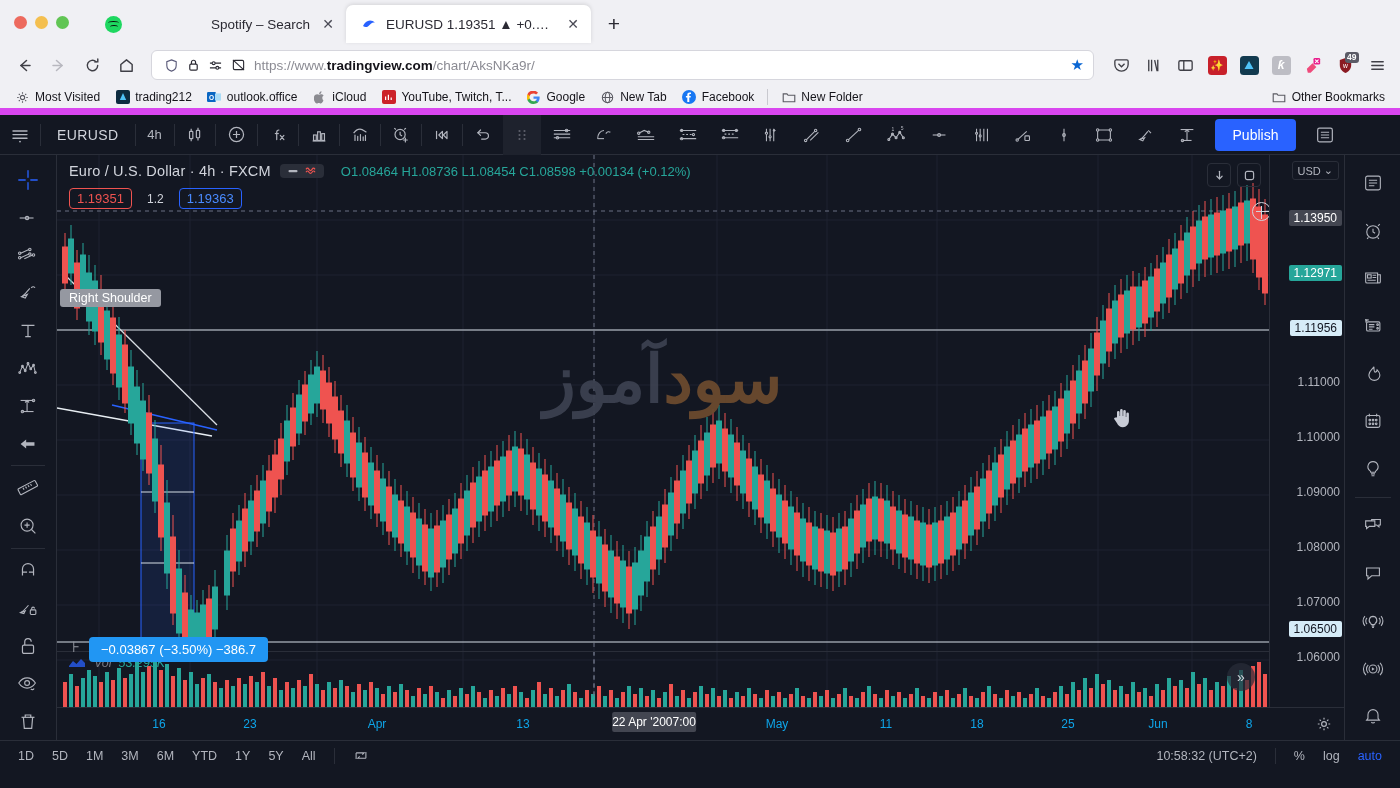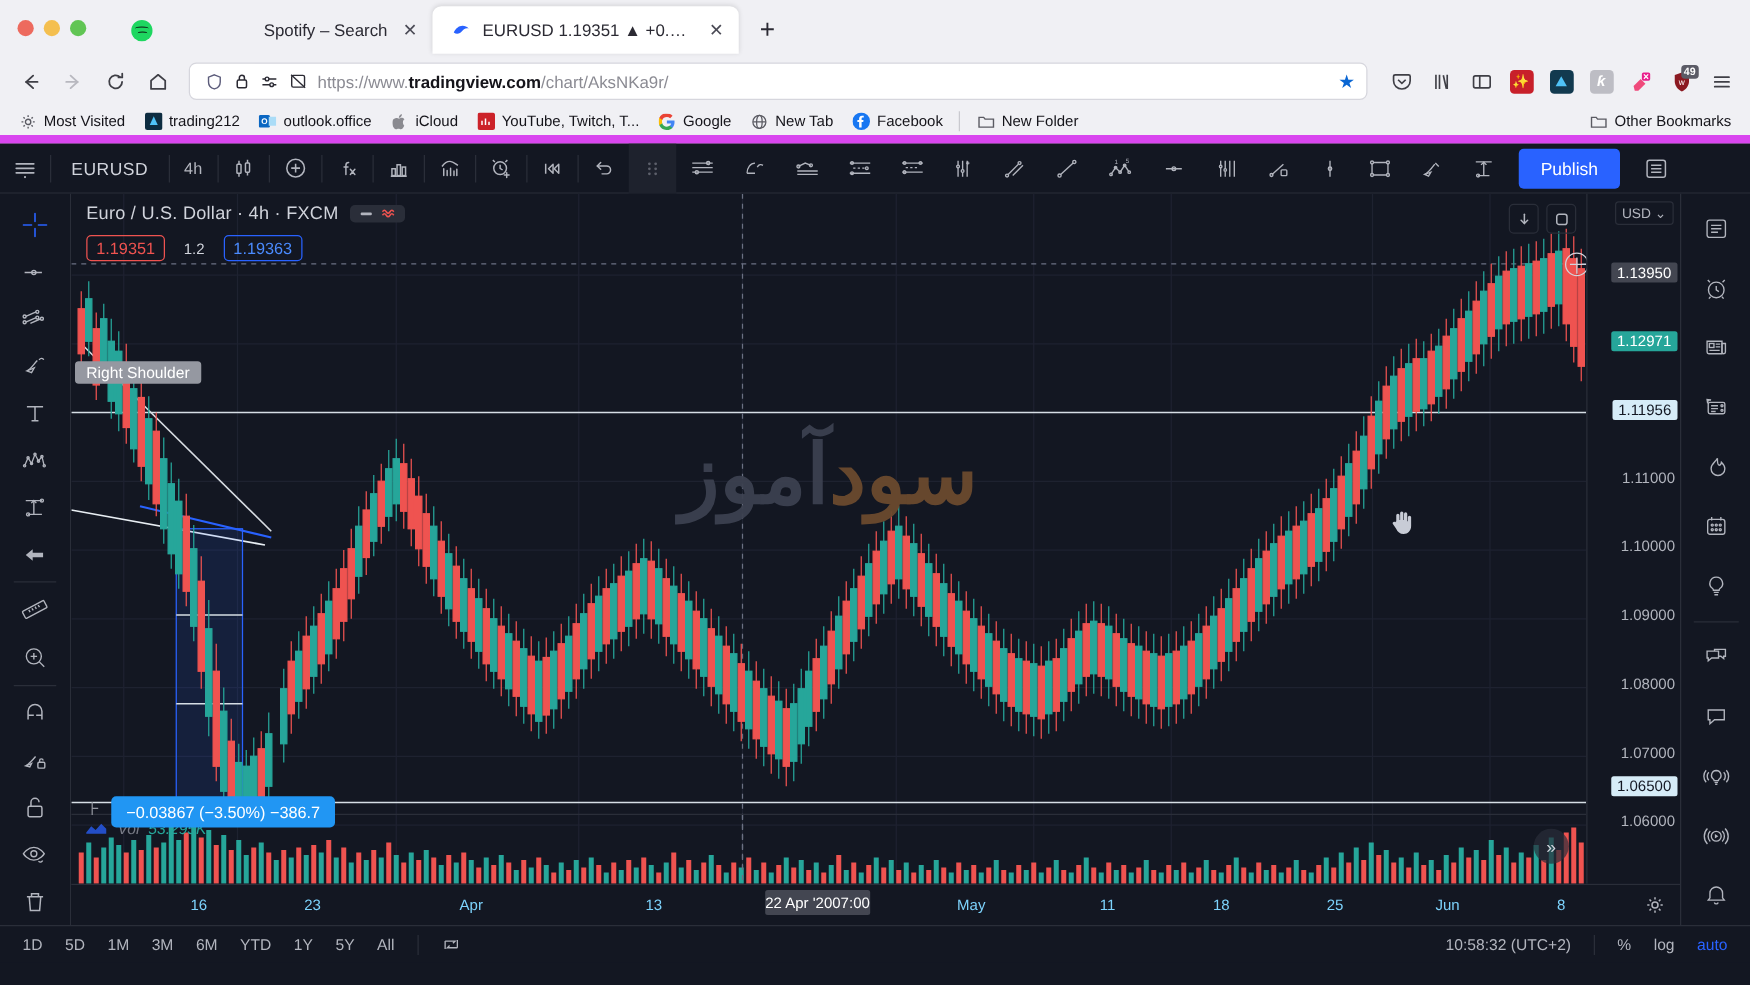--- a/index.html
+++ b/index.html
@@ -130,21 +130,21 @@
   .pa-label.badge-gray { background: #434651; color: #fff; border-radius: 2px; padding: 1px 5px; right: 2px; }
   .pa-label.badge-teal { background: #26a69a; color: #fff; border-radius: 2px; padding: 1px 5px; right: 2px; }
   .pa-label.badge-lblue { background: #d6ecf8; color: #131722; border-radius: 2px; padding: 1px 5px; right: 2px; }
   .usd-sel {
     position: absolute; right: 5px; top: 6px; border: 1px solid #2a2e39; border-radius: 3px;
     color: #b2b5be; font-size: 11px; padding: 2px 5px; display: flex; gap: 3px; align-items: center;
   }
   .time-axis {
     height: 33px; background: #131722; border-top: 1px solid #2a2e39; position: relative; flex: 0 0 33px;
   }
-  .ta-label { position: absolute; font-size: 12px; color: #7dd3fc; transform: translateX(-50%); top: 9px; white-space: nowrap; }
+  .ta-label { position: absolute; font-size: 12px; color: #0ea5e9; transform: translateX(-50%); top: 9px; white-space: nowrap; }
   .ta-crosshair {
     position: absolute; top: 4px; transform: translateX(-50%); background: #434651; color: #fff;
     font-size: 12px; padding: 3px 0; border-radius: 2px; white-space: nowrap; display: flex; 
   }
   .bottombar {
     height: 30px; background: #131722; border-top: 1px solid #2a2e39; display: flex; align-items: center;
     padding: 0 10px; font-size: 12.5px; color: #b2b5be; gap: 2px; flex: 0 0 30px;
   }
   .bb-item { padding: 3px 8px; border-radius: 3px; }
   .bb-item.accent { color: #2962ff; }
@@ -1225,20 +1225,21 @@
               <span class="legend-title">Euro / U.S. Dollar · 4h · FXCM</span>
               <span class="legend-pill">
                 <svg width="12" height="10" viewBox="0 0 12 10">
                     <rect x="1.5" y="4" width="9" height="2.2" rx="1" fill="#b2b5be"></rect>
                   </svg>
                 <svg width="12" height="10" viewBox="0 0 12 10" fill="none" stroke="#ef5350" stroke-width="1.2">
                     <path d="M1 6.2c1-1.6 2-1.6 3 0s2 1.6 3 0 2-1.6 3 0"></path>
                     <path d="M1 3.4c1-1.6 2-1.6 3 0s2 1.6 3 0 2-1.6 3 0"></path>
                   </svg>
               </span>
+              <span class="ohlc">O1.08464 H1.08736 L1.08454 C1.08598 +0.00134 (+0.12%)</span>
             </div>
             <div class="badges">
               <span class="bdg red">1.19351</span>
               <span class="bdg plain">1.2</span>
               <span class="bdg blue">1.19363</span>
             </div>
           </div>
 
           <div class="hdr-right">
             <div class="hdr-ico">

